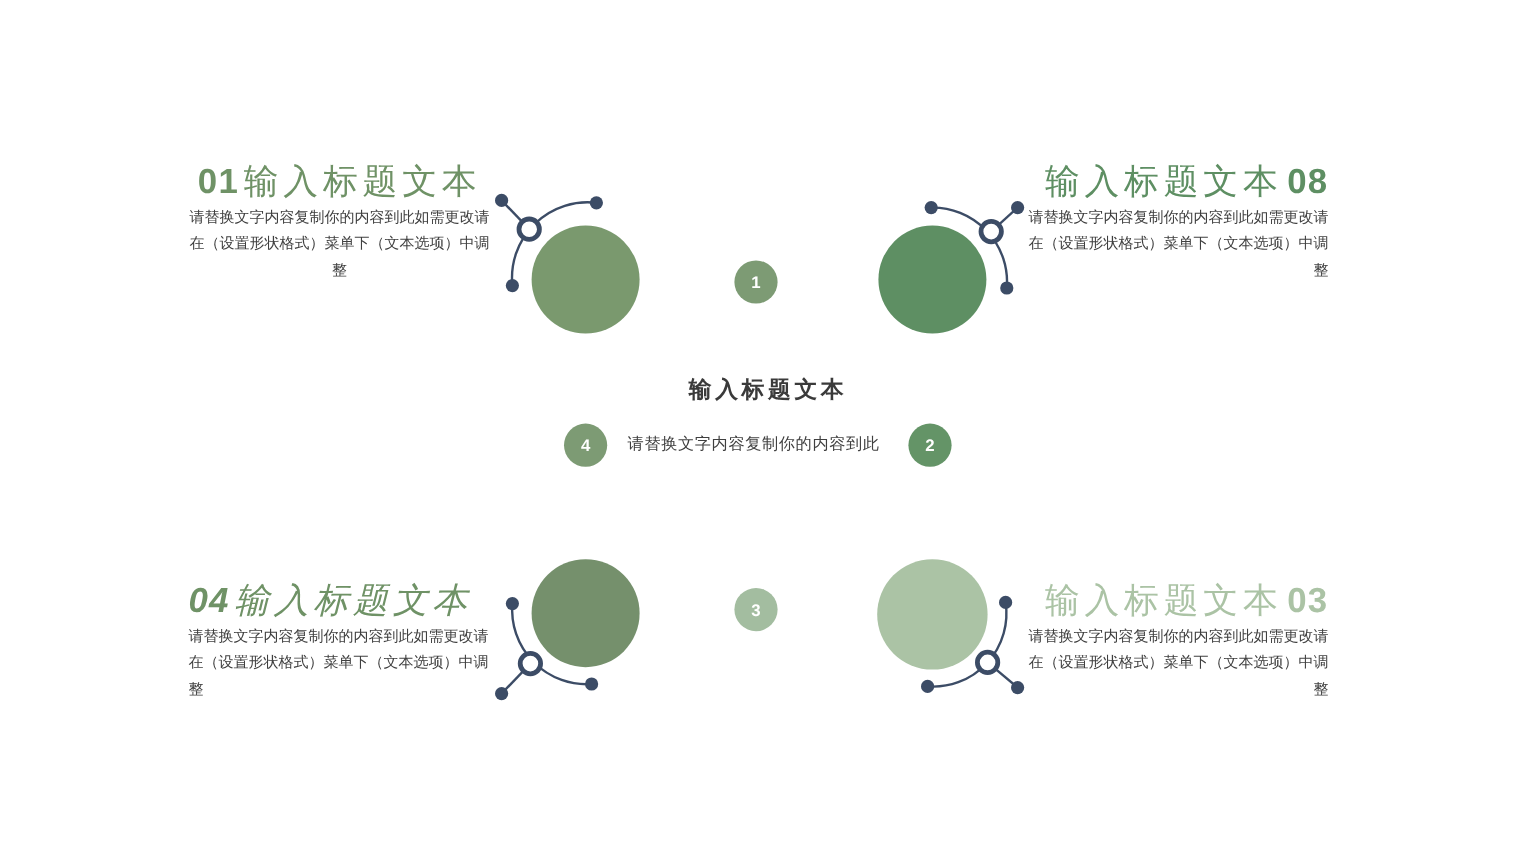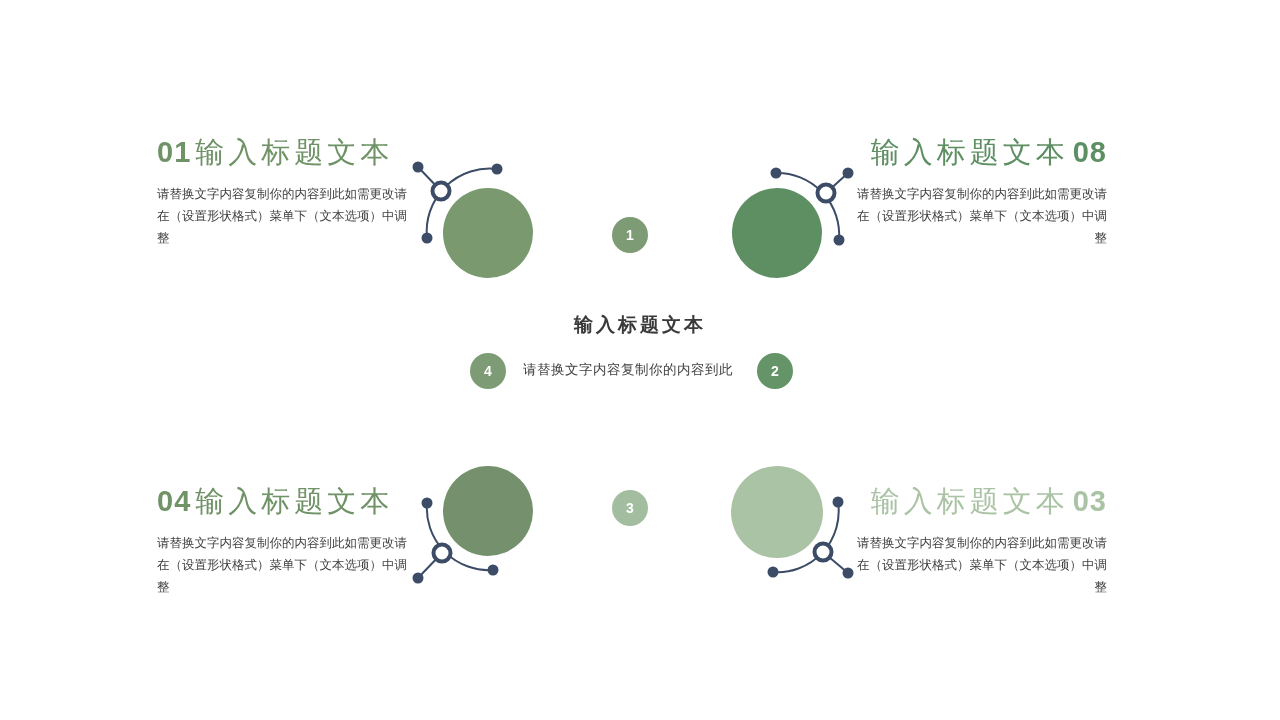--- a/index.html
+++ b/index.html
@@ -27,23 +27,23 @@
   }
   .sec-heading .num{
     font-family:"Liberation Sans","DejaVu Sans",sans-serif;
     font-weight:700;letter-spacing:1px;
   }
   .sec-heading .num.before{margin-right:4px;}
   .sec-heading .num.after{margin-left:4px;}
   .s1 .sec-heading{color:var(--heading_s1,#6f9266);}
   .s2 .sec-heading{color:var(--heading_s2,#5e8f63);}
   .s3 .sec-heading{color:var(--heading_s3,#abc3a5);}
-  .s4 .sec-heading{color:var(--heading_s4,#6f9266);}
+  .s4 .sec-heading{color:var(--heading_s4,#6f9266);font-style:italic;}
   .sec-body{
-    margin-top:13px;
+    margin-top:0;
     font-size:12.5px;line-height:22px;
     color:var(--body_text,#3f3f3f);
   }
   .center-heading{
     position:absolute;top:312px;left:0;width:1280px;
     text-align:center;
     font-size:19px;font-weight:700;letter-spacing:3px;
     color:var(--center_heading,#3a3a3a);
   }
   .center-body{
@@ -115,21 +115,21 @@
       <path class="navy-line" d="M838,502 A61,61 0 0 1 773,572"></path>
       <line class="navy-line" x1="823" y1="552" x2="848" y2="573"></line>
       <circle class="navy-dot" cx="838" cy="502" r="5.5"></circle>
       <circle class="navy-dot" cx="773" cy="572" r="5.5"></circle>
       <circle class="navy-dot" cx="848" cy="573" r="5.5"></circle>
       <circle class="ring" cx="823" cy="552" r="8.5"></circle>
     </g>
   </svg>
 
 
-  <div class="sec left s1" style="left:157px;top:134px;">
+  <div class="sec left s1" style="left:157px;top:134px;text-align:center;">
     <div class="sec-heading">
       <span class="num before">01</span><span>输入标题文本</span>
     </div>
     <div class="sec-body">请替换文字内容复制你的内容到此如需更改请在（设置形状格式）菜单下（文本选项）中调整</div>
   </div>
 
   <div class="sec right s2" style="right:173px;top:134px;">
     <div class="sec-heading">
       <span>输入标题文本</span><span class="num after">08</span>
     </div>

